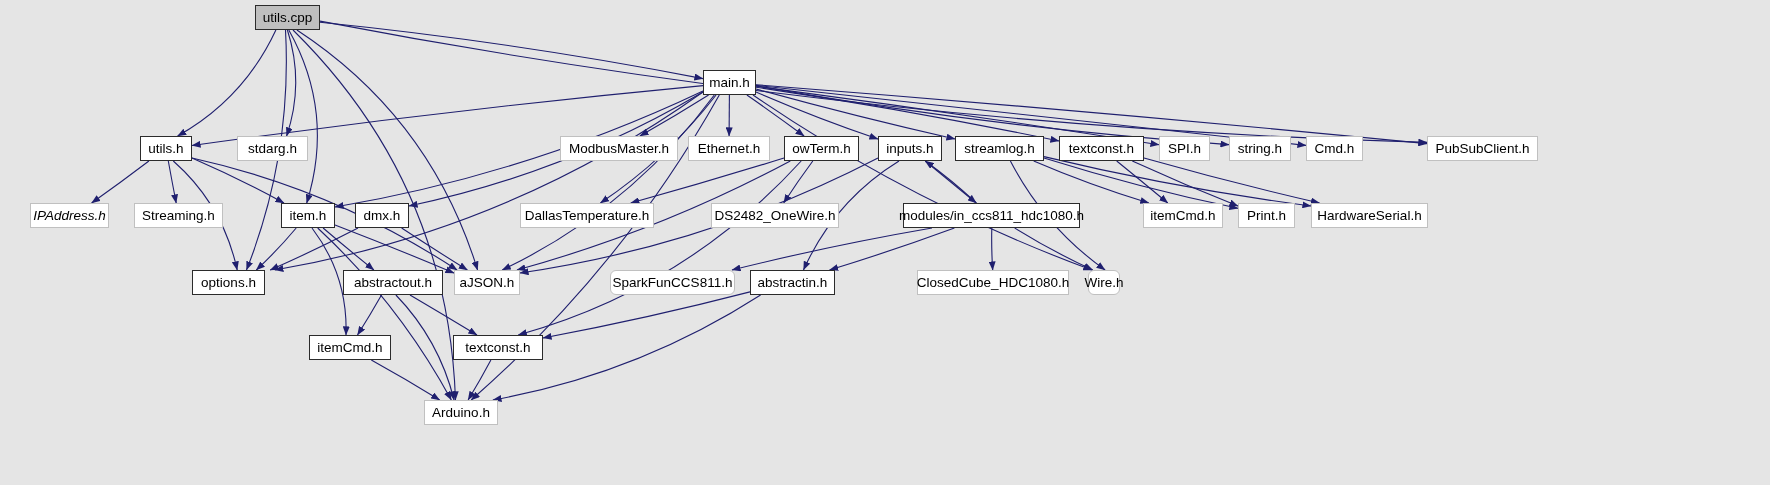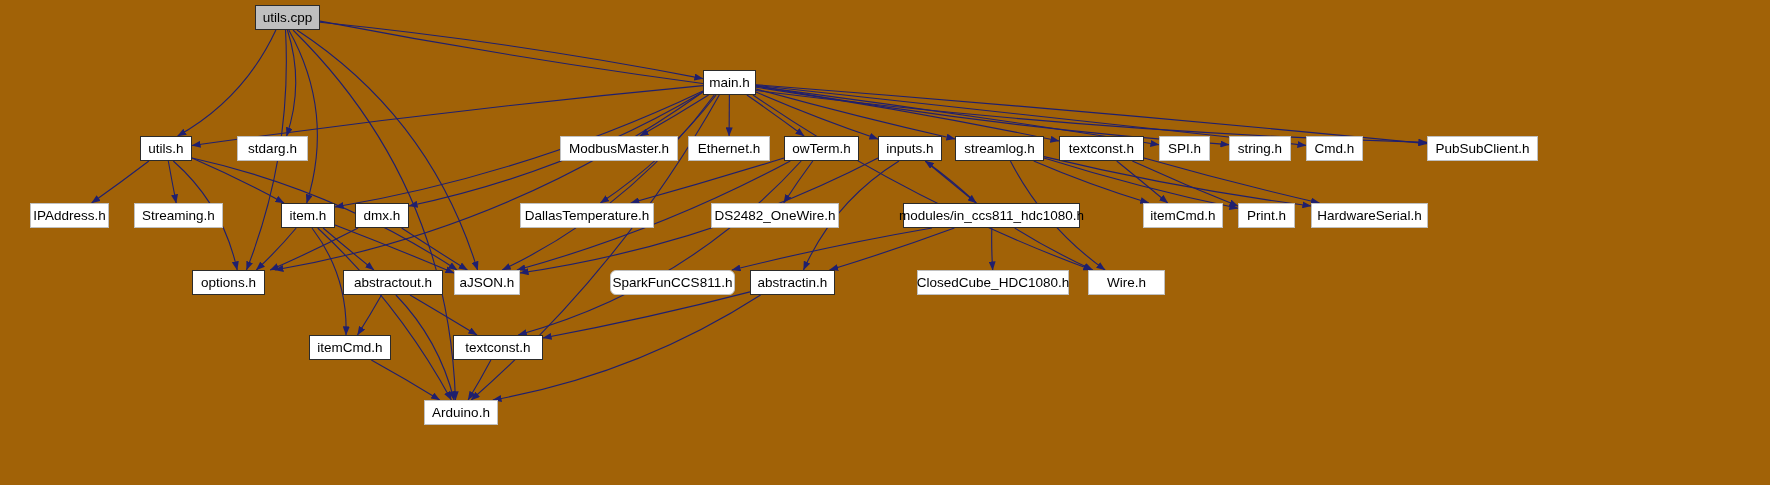--- a/index.html
+++ b/index.html
@@ -1,19 +1,19 @@
 <!DOCTYPE html>
 <html><head>
 <meta charset="utf-8">
 <style>
   html,body{margin:0;padding:0;background:#ffffff;}
   #graph-root{
     position:relative;
     width:1770px;height:485px;
-    background:#a16207;
+    background:#e5e5e5;
     font-family:"Liberation Sans", sans-serif;
     overflow:hidden;
   }
   svg.edges{position:absolute;left:0;top:0;width:1770px;height:485px;}
   .node{
     position:absolute;
     box-sizing:border-box;
     display:flex;align-items:center;justify-content:center;
     background:#ffffff;
     border:1px solid #c0c0c0;
@@ -141,21 +141,21 @@
       </div>
       <div class="node" style="left: 1229px; top: 136px; width: 62px;">
         <span>string.h</span>
       </div>
       <div class="node" style="left: 1306px; top: 136px; width: 57px;">
         <span>Cmd.h</span>
       </div>
       <div class="node" style="left: 1427px; top: 136px; width: 111px;">
         <span>PubSubClient.h</span>
       </div>
-      <div class="node" style="left: 30px; top: 203px; width: 79px;">
+      <div class="node" style="left: 30px; top: 203px; width: 79px; font-style: italic;">
         <span>IPAddress.h</span>
       </div>
       <div class="node" style="left: 134px; top: 203px; width: 89px;">
         <span>Streaming.h</span>
       </div>
       <div class="node bold" style="left: 281px; top: 203px; width: 54px;">
         <span>item.h</span>
       </div>
       <div class="node bold" style="left: 355px; top: 203px; width: 54px;">
         <span>dmx.h</span>
@@ -189,21 +189,21 @@
       </div>
       <div class="node" style="left: 610px; top: 270px; width: 125px; border-radius: 6px;">
         <span>SparkFunCCS811.h</span>
       </div>
       <div class="node bold" style="left: 750px; top: 270px; width: 85px;">
         <span>abstractin.h</span>
       </div>
       <div class="node" style="left: 917px; top: 270px; width: 152px;">
         <span>ClosedCube_HDC1080.h</span>
       </div>
-      <div class="node" style="left: 1088px; top: 270px; width: 77px;">
+      <div class="node" style="left: 1088px; top: 270px; width: 32px; border-radius: 6px;">
         <span>Wire.h</span>
       </div>
       <div class="node bold" style="left: 309px; top: 335px; width: 82px;">
         <span>itemCmd.h</span>
       </div>
       <div class="node bold" style="left: 453px; top: 335px; width: 90px;">
         <span>textconst.h</span>
       </div>
       <div class="node" style="left: 424px; top: 400px; width: 74px;">
         <span>Arduino.h</span>

